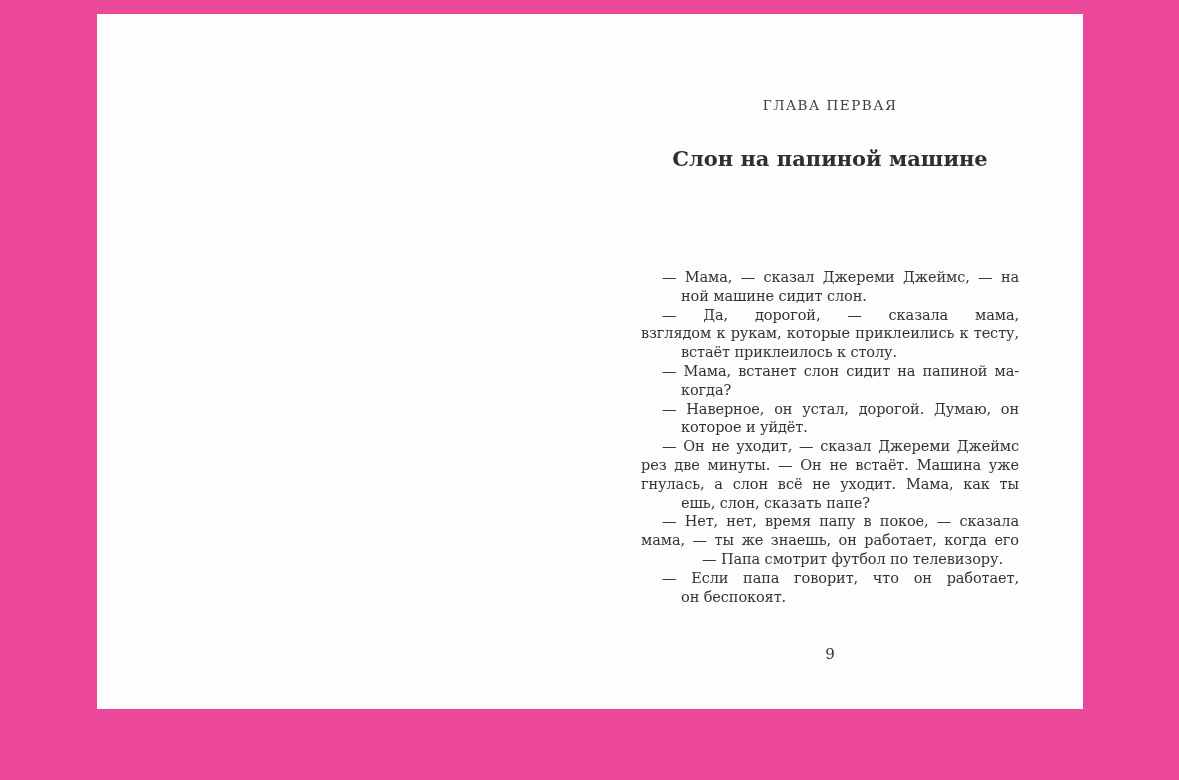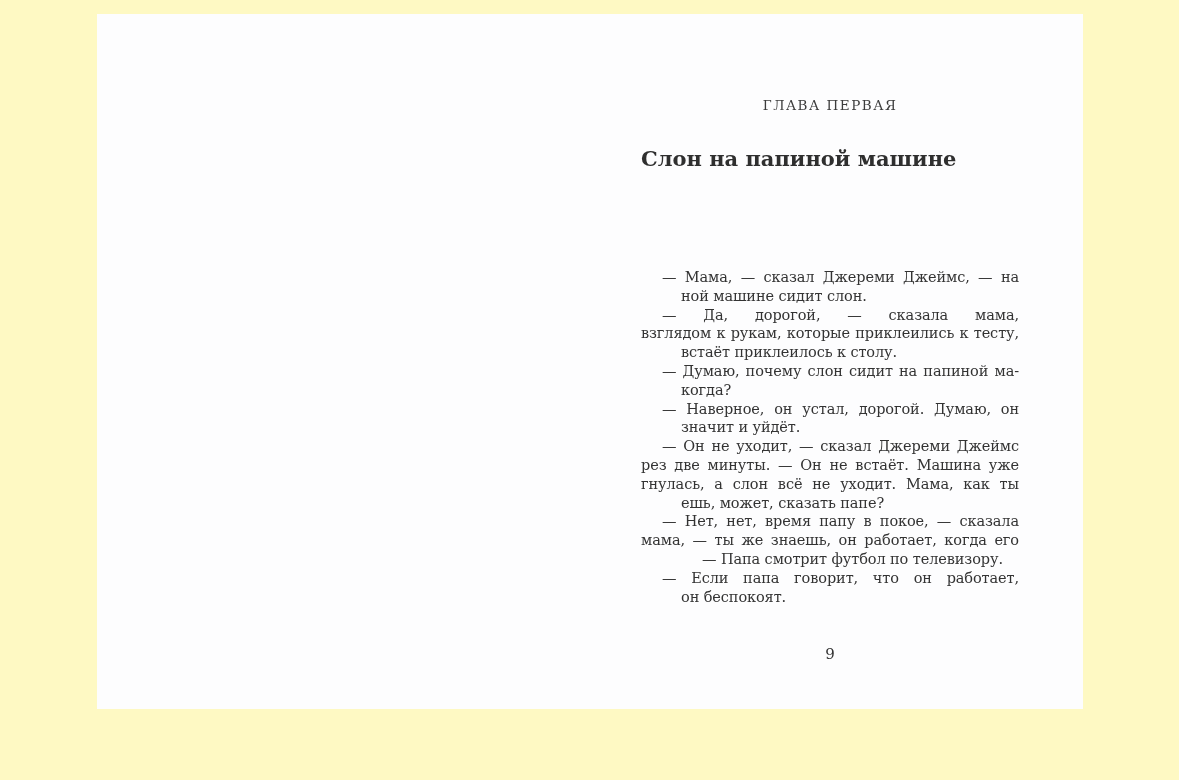--- a/index.html
+++ b/index.html
@@ -4,21 +4,21 @@
 <style>
   html, body {
     margin: 0;
     padding: 0;
     background: #ffffff;
   }
   .canvas {
     position: relative;
     width: 1179px;
     height: 780px;
-    background: #fef9c3;
+    background: #ec4899;
     overflow: hidden;
     font-family: "DejaVu Serif", "Liberation Serif", serif;
   }
   .spread {
     position: absolute;
     left: 97px;
     top: 14px;
     width: 986px;
     height: 695px;
     background: #fdfdfe;
@@ -38,21 +38,21 @@
     text-align: center;
     font-size: 13.5px;
     letter-spacing: 1.5px;
     color: #3c3c3c;
   }
   .chapter-title {
     position: absolute;
     top: 146px;
     left: 0;
     width: 100%;
-    text-align: left;
+    text-align: center;
     font-size: 21px;
     font-weight: 700;
     color: #2f2f2f;
     margin: 0;
   }
   .body-text {
     position: absolute;
     top: 268px;
     left: 0;
     width: 100%;
@@ -108,34 +108,34 @@
         <div class="line last">ной машине сидит слон.</div>
       </div>
 
       <div class="para">
         <div class="line first">— Да, дорогой, — сказала мама, приклеившись</div>
         <div class="line">взглядом к рукам, которые приклеились к тесту,</div>
         <div class="line last">встаёт приклеилось к столу.</div>
       </div>
 
       <div class="para">
-        <div class="line first">— Думаю, почему слон сидит на папиной ма-</div>
+        <div class="line first">— Мама, встанет слон сидит на папиной ма-</div>
         <div class="line last">когда?</div>
       </div>
 
       <div class="para">
         <div class="line first">— Наверное, он устал, дорогой. Думаю, он скоро</div>
-        <div class="line last">значит и уйдёт.</div>
+        <div class="line last">которое и уйдёт.</div>
       </div>
 
       <div class="para">
         <div class="line first">— Он не уходит, — сказал Джереми Джеймс че-</div>
         <div class="line">рез две минуты. — Он не встаёт. Машина уже по-</div>
         <div class="line">гнулась, а слон всё не уходит. Мама, как ты дума-</div>
-        <div class="line last">ешь, может, сказать папе?</div>
+        <div class="line last">ешь, слон, сказать папе?</div>
       </div>
 
       <div class="para">
         <div class="line first">— Нет, нет, время папу в покое, — сказала</div>
         <div class="line">мама, — ты же знаешь, он работает, когда его</div>
       </div>
 
       <div class="para">
         <div class="line first last">— Папа смотрит футбол по телевизору.</div>
       </div>

